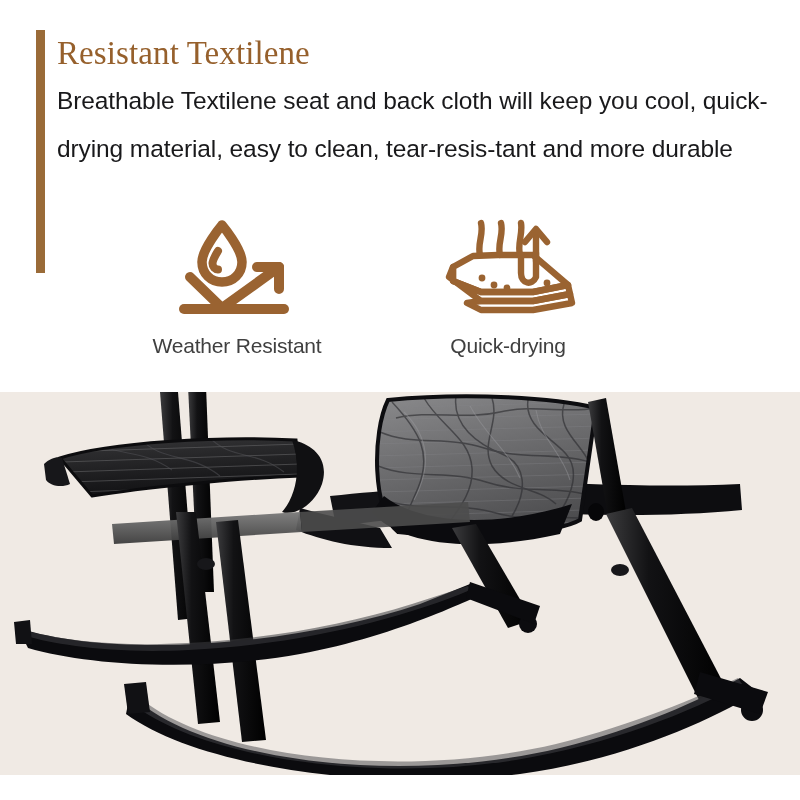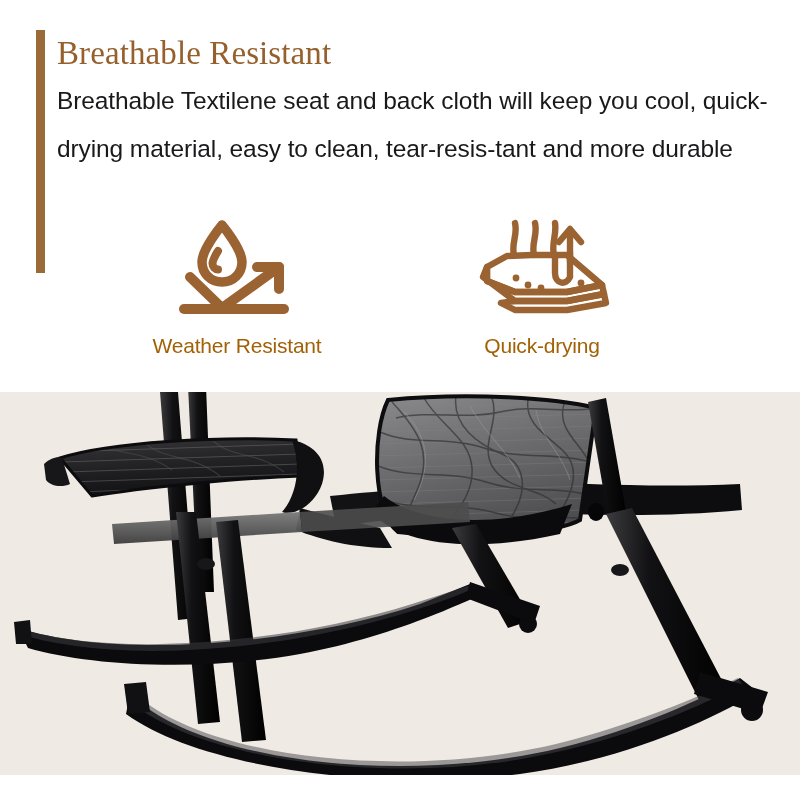--- a/index.html
+++ b/index.html
@@ -43,25 +43,25 @@
 
   
   .features {
     position:absolute; left:0; top:214px; width:800px; height:160px;
   }
   .feature {
     position:absolute; top:0;
     display:flex; flex-direction:column; align-items:center;
   }
   .feature-weather { left:157px; width:160px; }
-  .feature-drying  { left:462px; width:160px;text-align:center; }
+  .feature-drying  { left:428px; width:160px;text-align:center; }
   .feature-icon { height:106px; display:flex; align-items:center; justify-content:center; }
   .feature-label {
     margin-top:14px;
-    font-size:21px; color:#a16207;
+    font-size:21px; color:#404040;
     font-family:"Liberation Sans", sans-serif;
     white-space:nowrap;
     letter-spacing:-0.2px;
   }
 
   
   .photo {
     position:absolute; left:0; top:392px; width:800px; height:383px;
     background:#f0eae4; overflow:hidden;
   }
@@ -74,21 +74,21 @@
 </head>
 <body>
 
 <div class="page">
 
   <div class="info-panel">
 
     <div class="accent-bar"></div>
 
     <div class="copy-block">
-      <div class="headline">Breathable Resistant</div>
+      <div class="headline">Resistant Textilene</div>
       <div class="body-copy">Breathable Textilene seat and back cloth will keep you cool, quick-drying material, easy to clean, tear-resis-tant and more durable</div>
     </div>
 
     <div class="features">
 
       <div class="feature feature-weather">
         <div class="feature-icon">
           <svg width="118" height="104" viewBox="0 0 118 104" fill="none">
             <g stroke="#9a6331" stroke-width="9.5" stroke-linecap="round" stroke-linejoin="round" fill="none">
 

